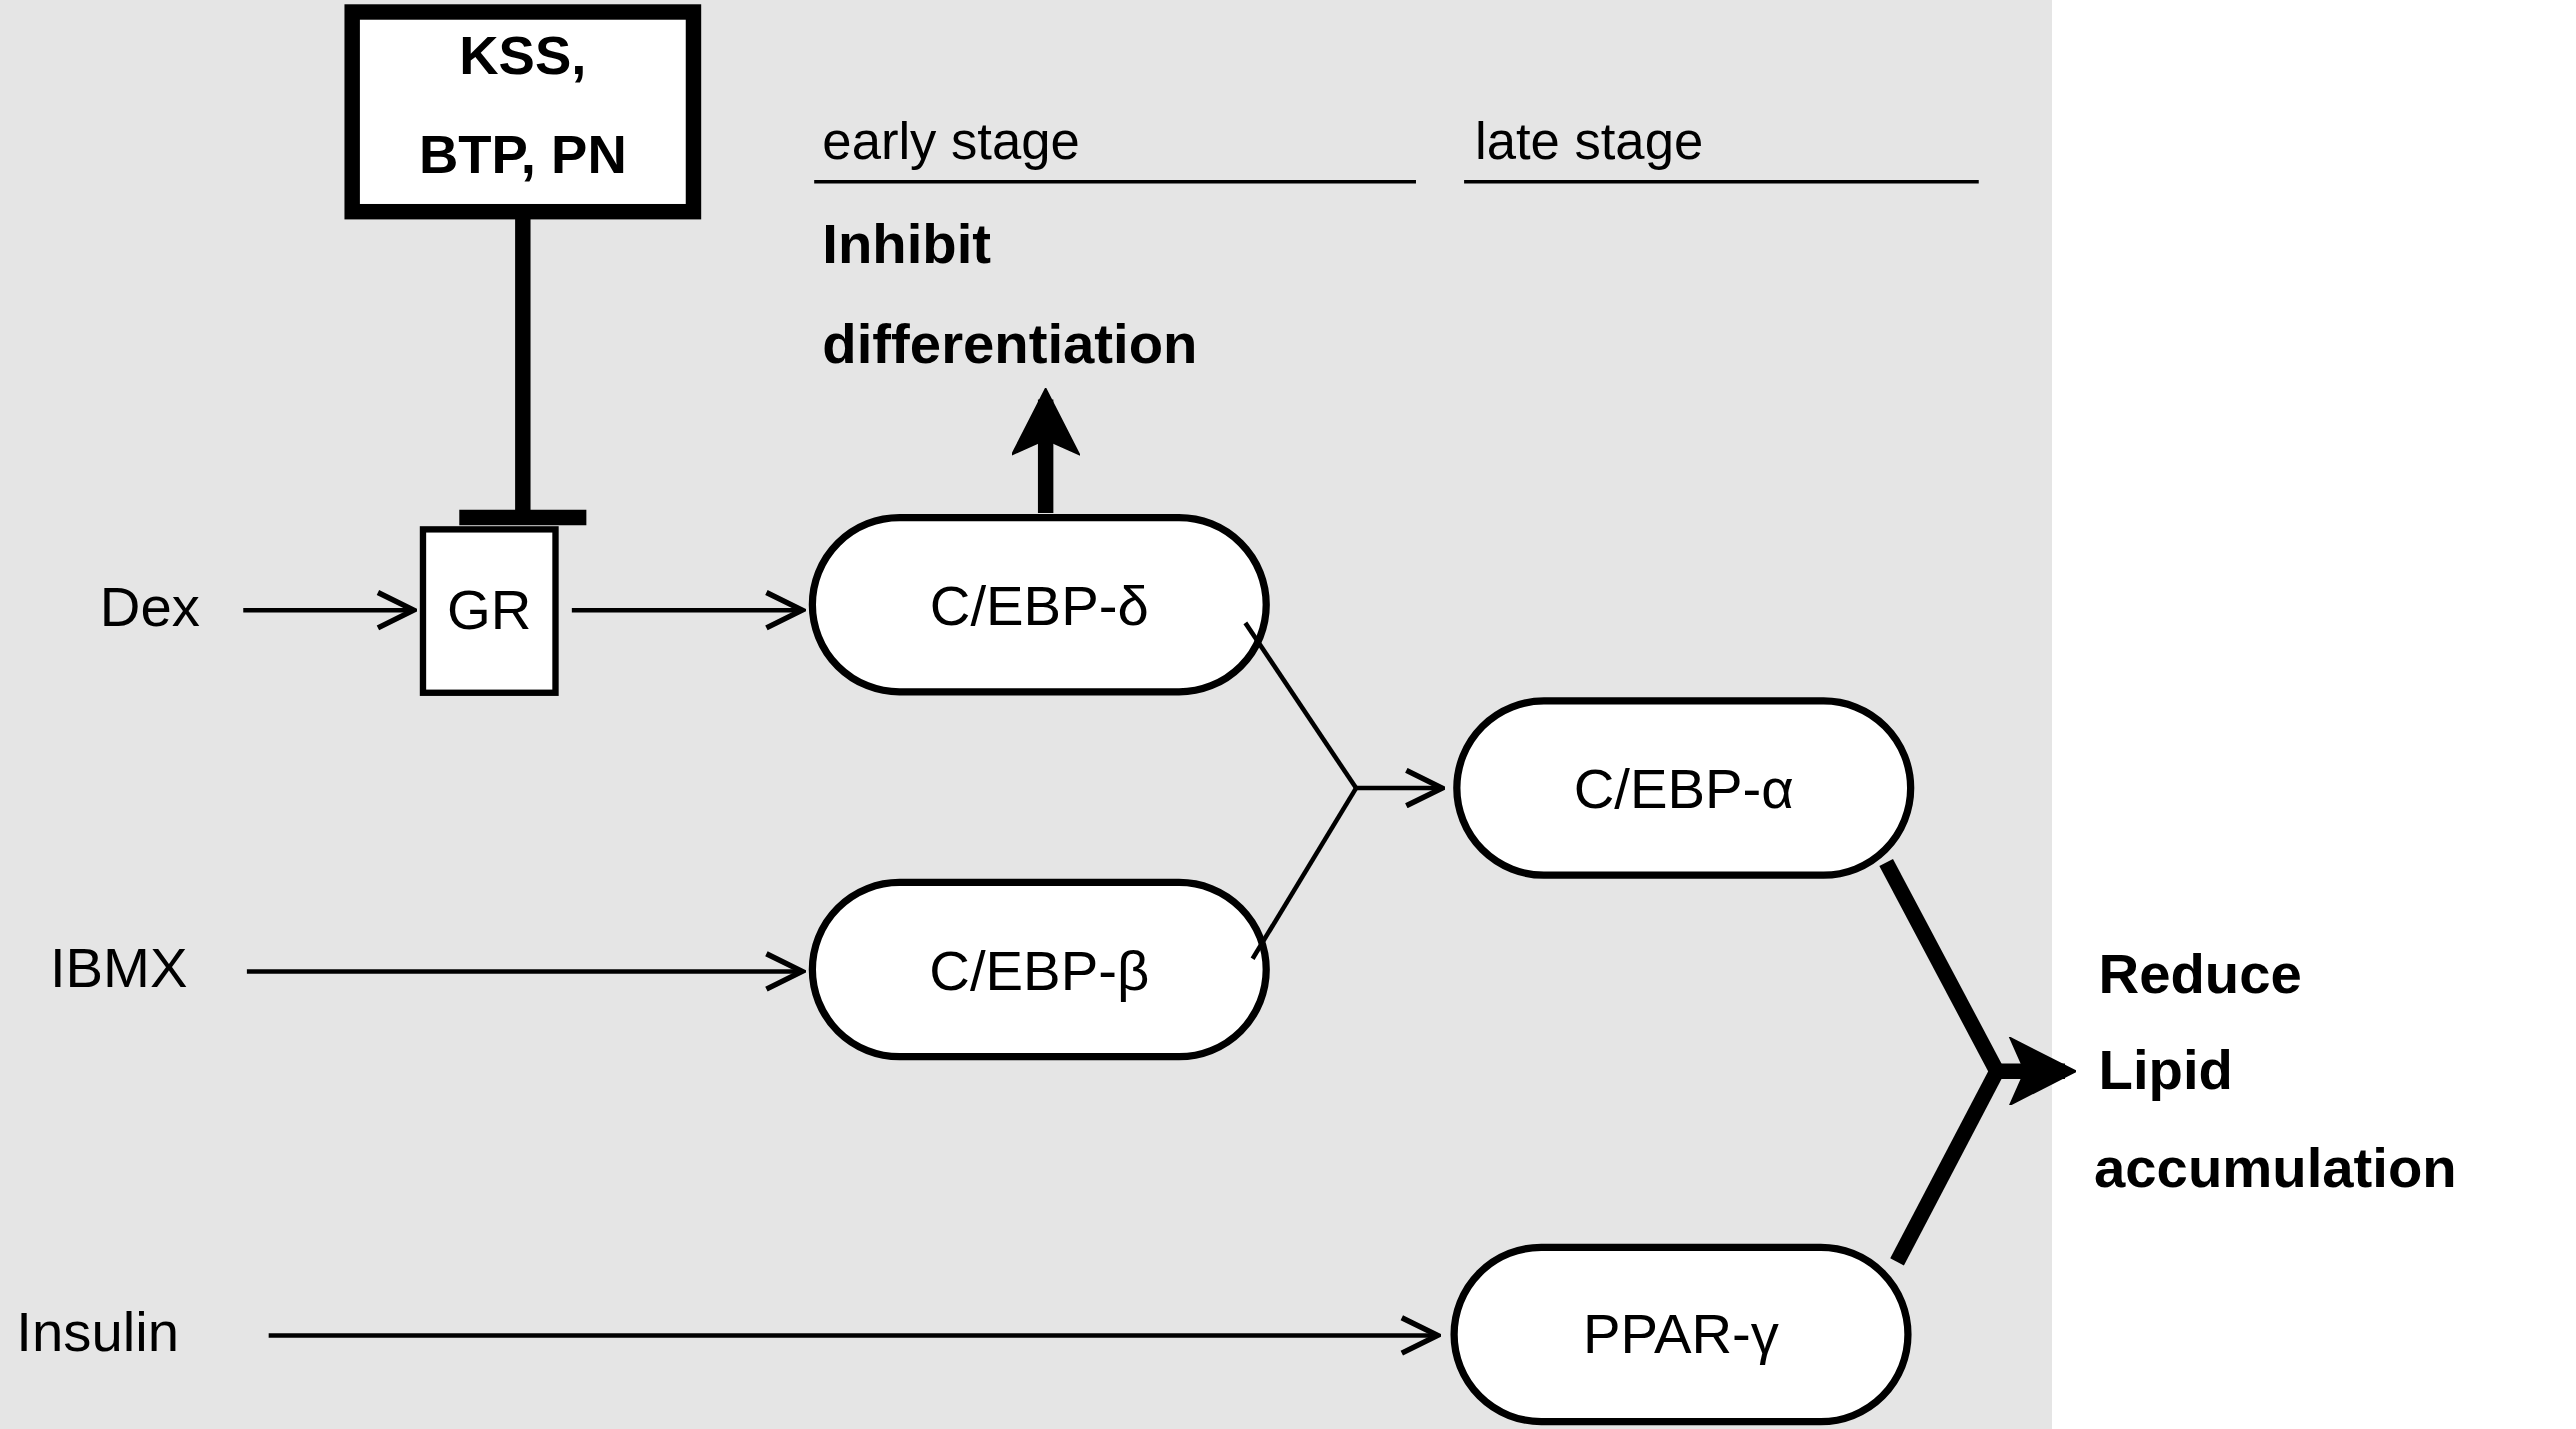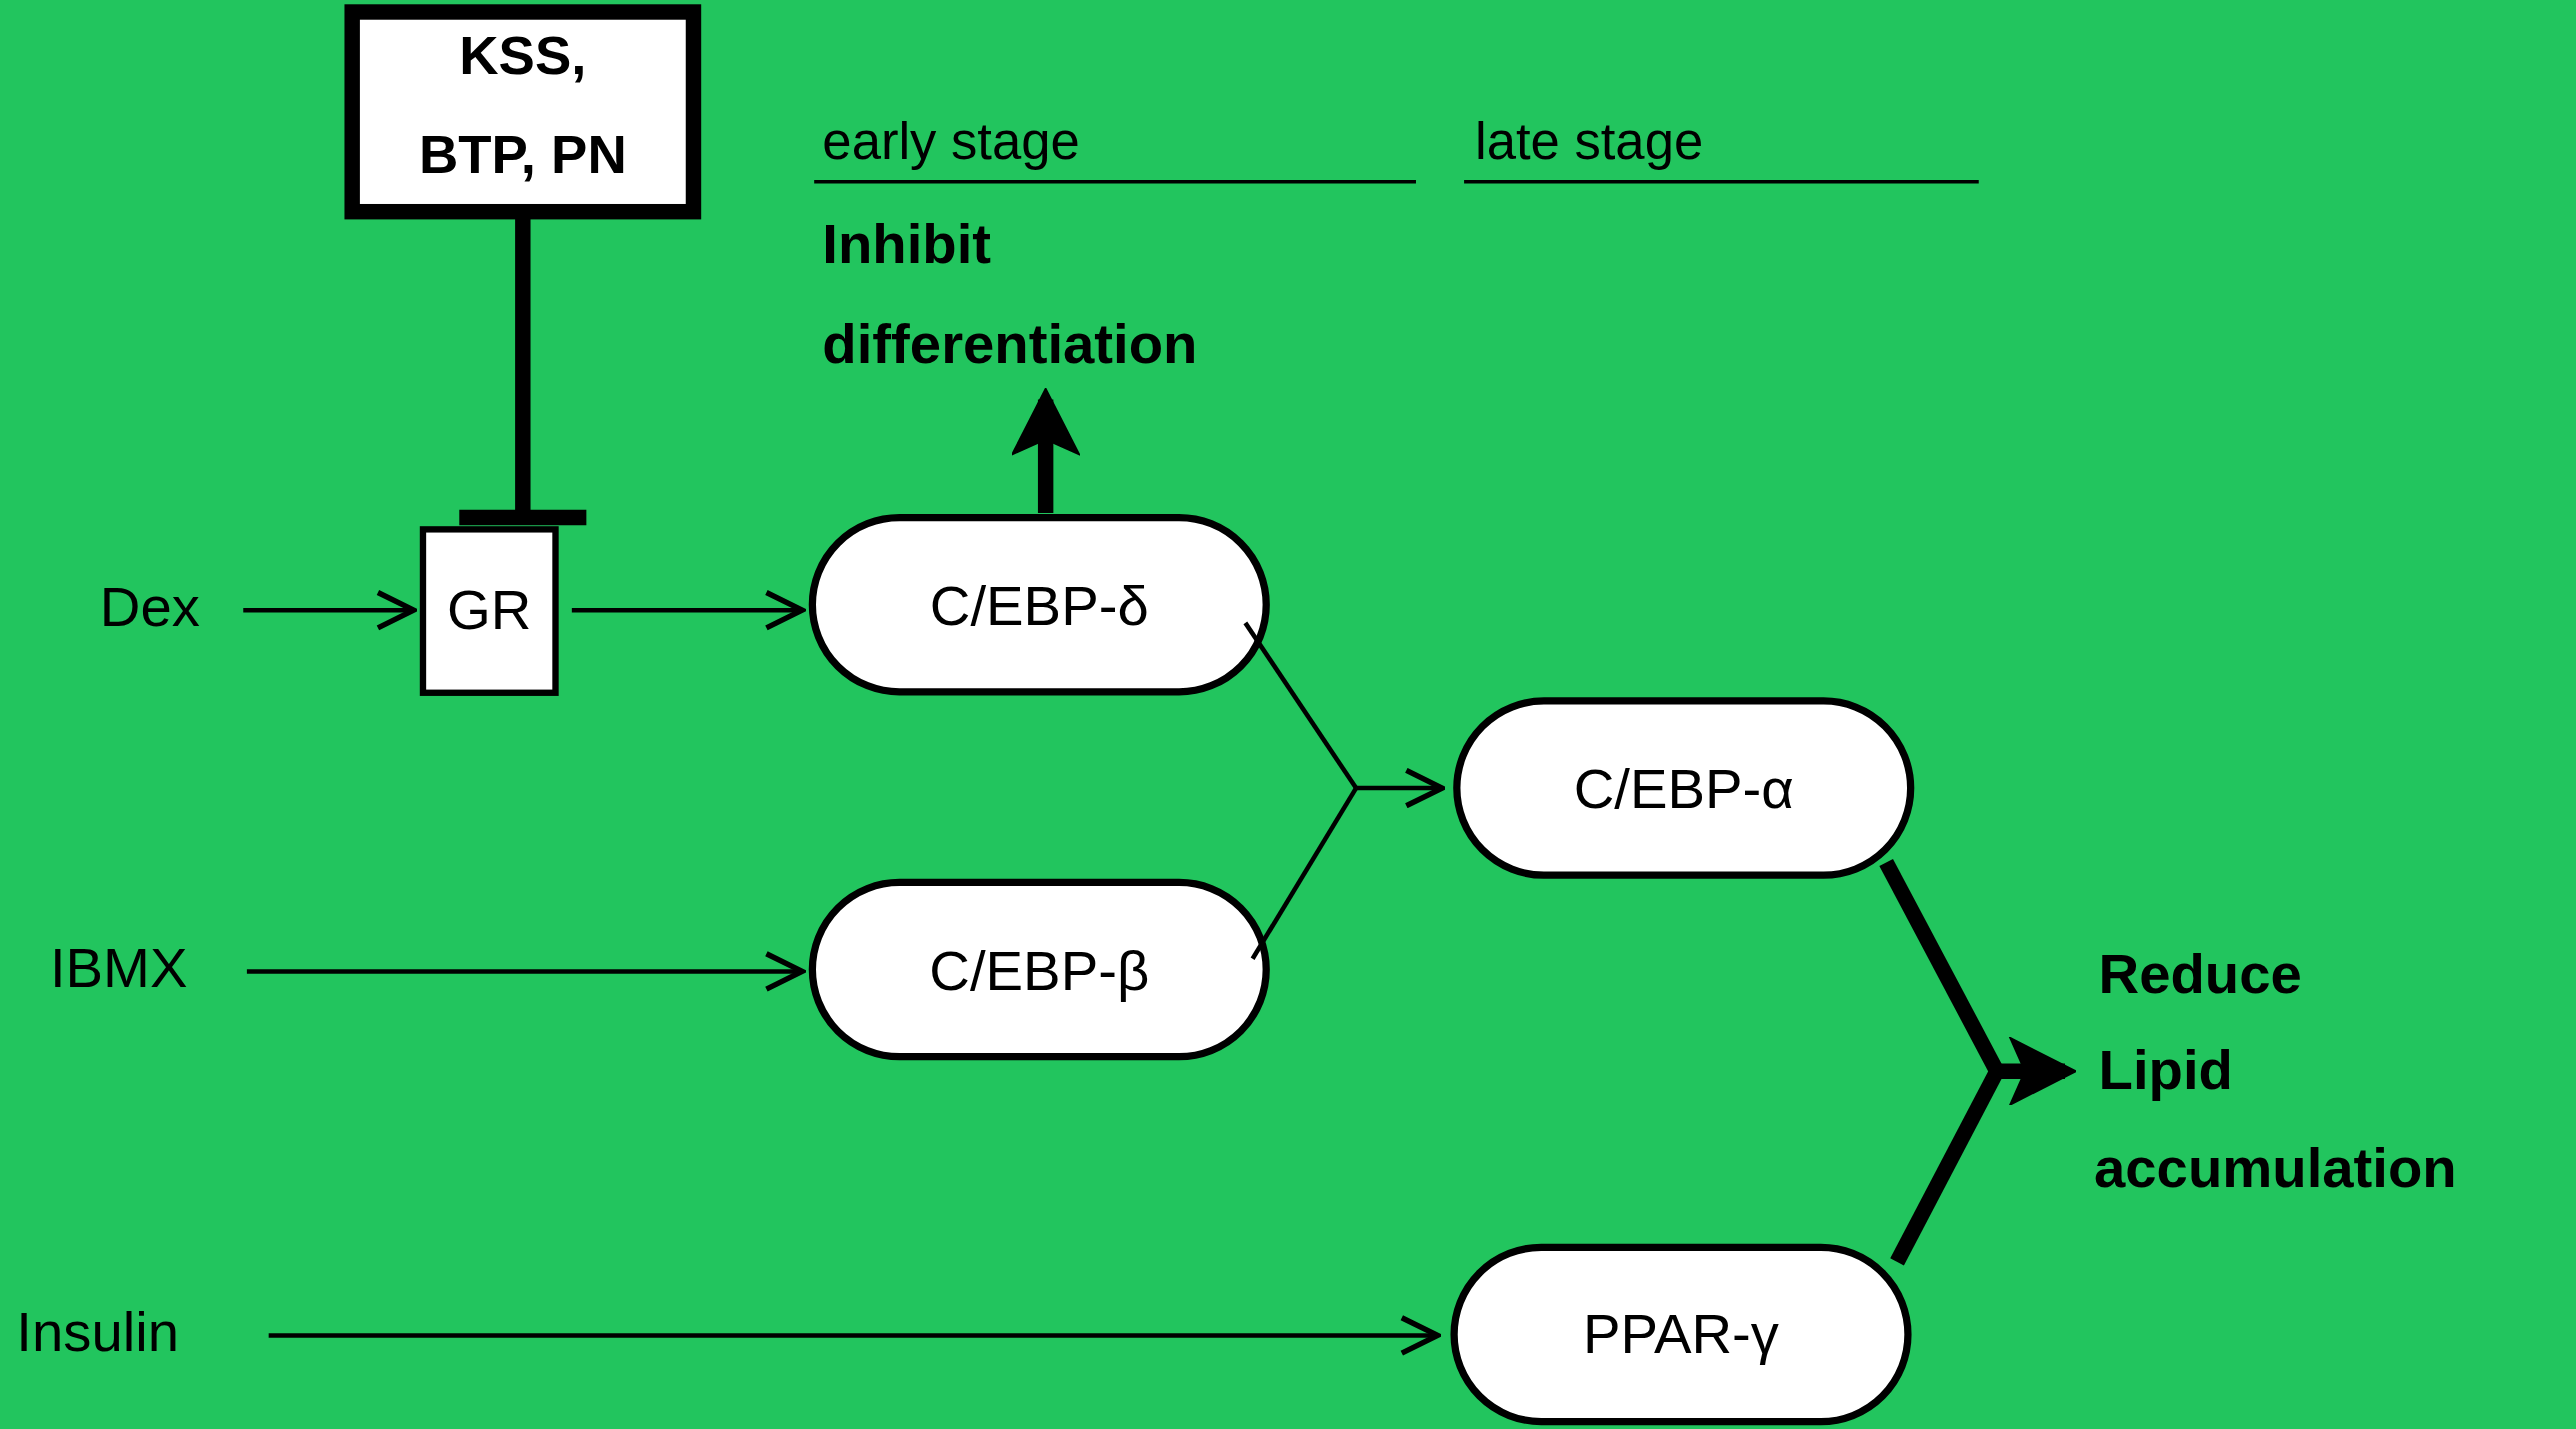--- a/index.html
+++ b/index.html
@@ -8,23 +8,23 @@
     background: #ffffff;
   }
   body {
     width: 2576px;
     height: 1430px;
     font-family: "Liberation Sans", sans-serif;
     overflow: hidden;
   }
   #diagram-root {
     position: relative;
-    width: 2576px;
+    width: 2052px;
     height: 1430px;
-    background: #22c55e;
+    background: #e5e5e5;
   }
   svg#pathway {
     display: block;
     width: 2576px;
     height: 1430px;
   }
   .node-label {
     font-family: "Liberation Sans", sans-serif;
     font-size: 62px;
     fill: #000000;

